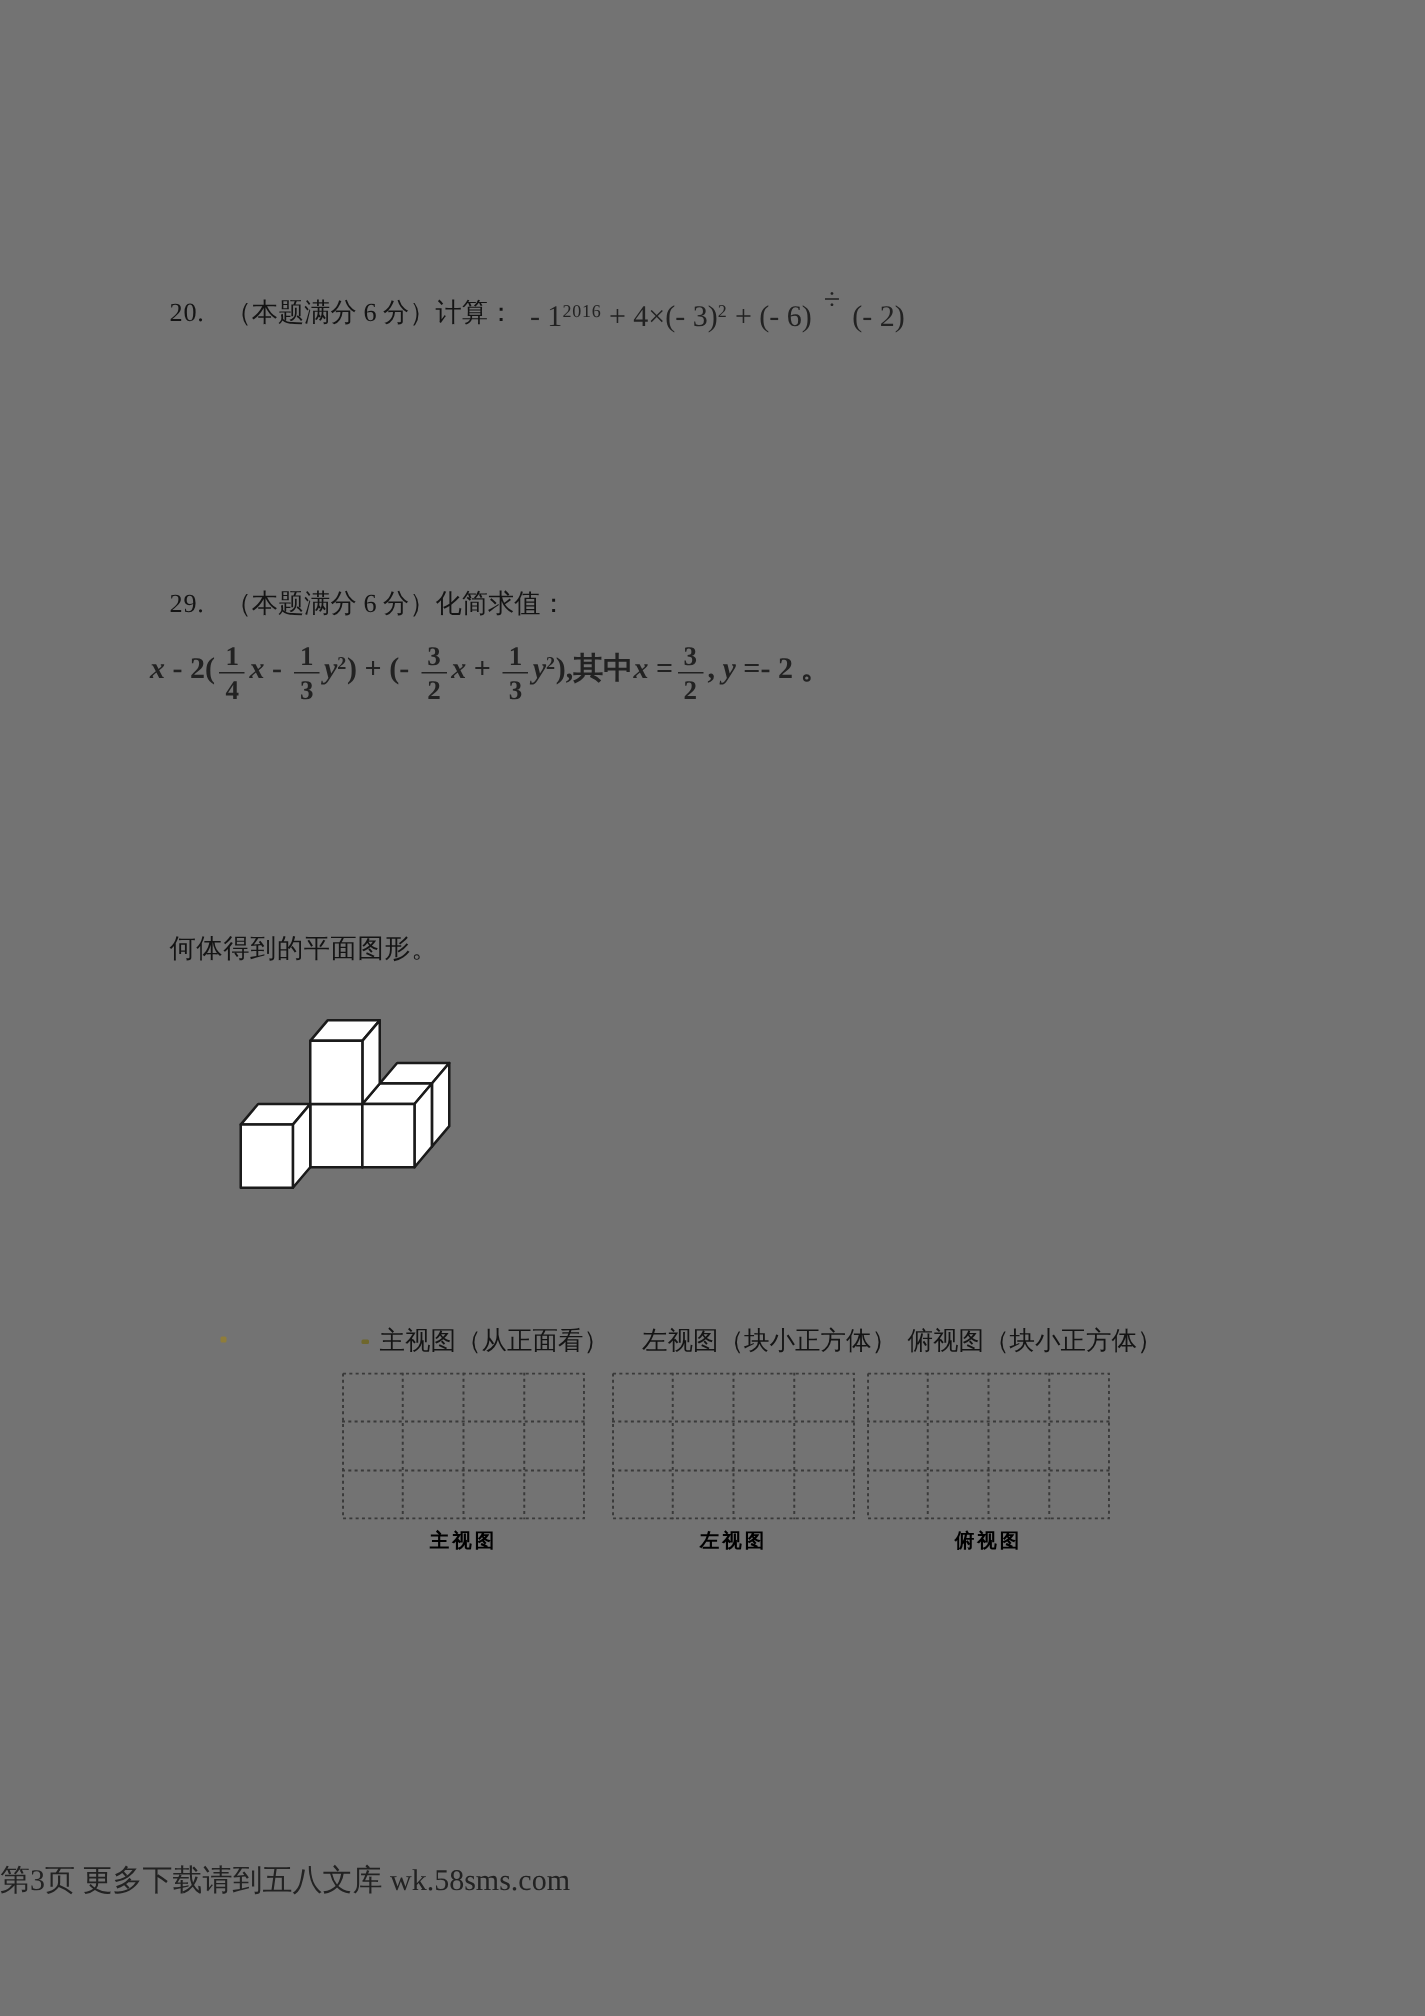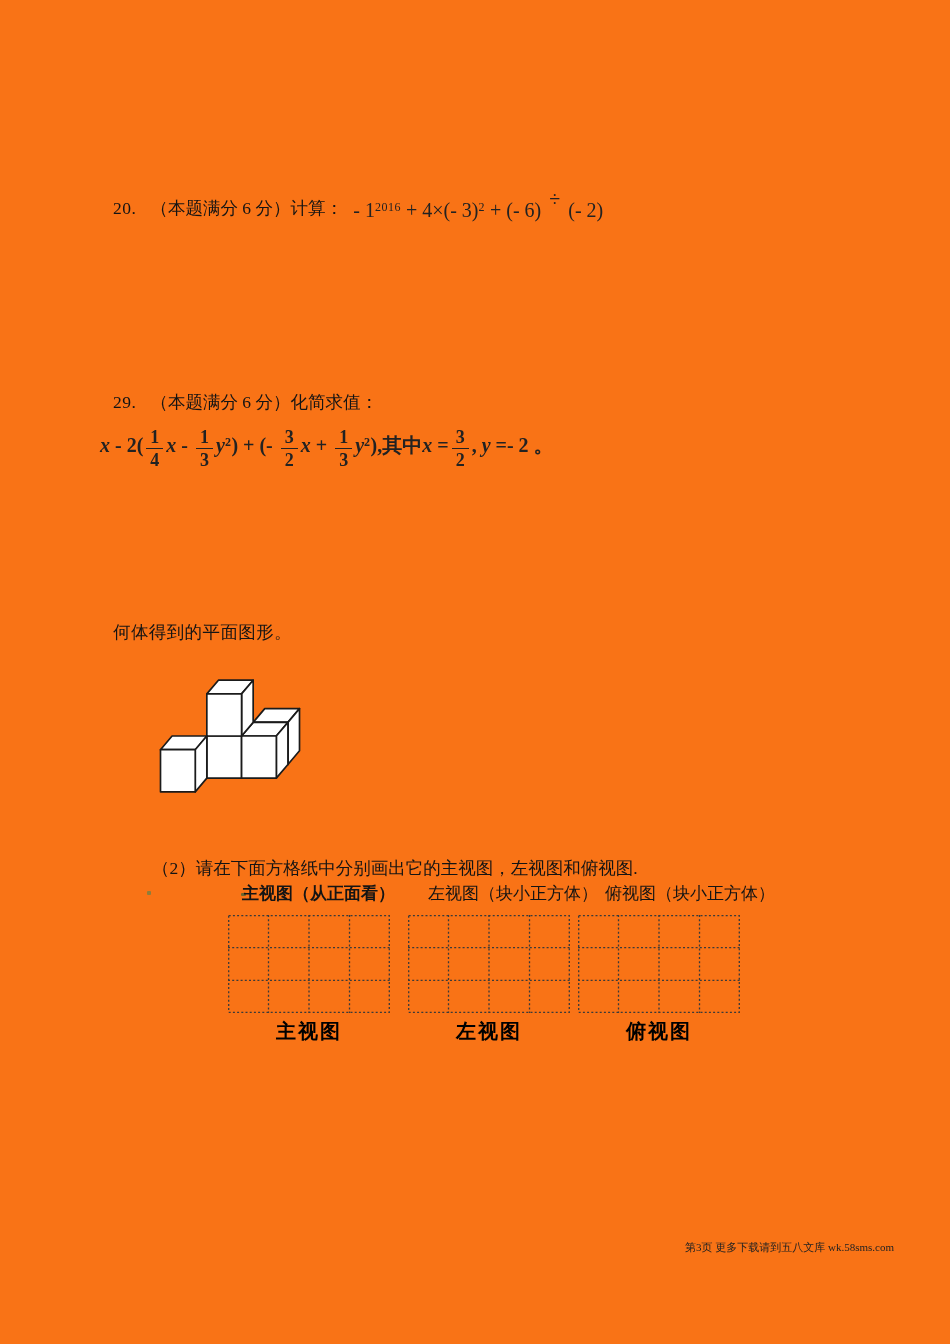--- a/index.html
+++ b/index.html
@@ -1,42 +1,42 @@
 <!DOCTYPE html>
 <html><head>
 <meta charset="utf-8">
 <style>
   * { margin:0; padding:0; box-sizing:border-box; }
   html,body { background:#fff; }
   body { font-family:"Liberation Serif","DejaVu Serif",serif; color:#1a1a1a; }
   .page {
-    position:relative; width:950px; height:1344px; background:#f97316;
+    position:relative; width:950px; height:1344px; background:#737373;
     overflow:hidden; margin:0 auto;
   }
   .line { position:absolute; white-space:nowrap; font-size:17.5px; color:#141414; }
   .qnum { letter-spacing:0.5px; margin-right:14px; }
   .math { font-size:20px; color:#222; }
   .math .rm { font-style:normal; }
   .math .it { font-style:italic; }
   sup.msup { font-size:12px; vertical-align:6px; font-style:normal; letter-spacing:0.5px; }
   .divraise { position:relative; top:-11px; margin:0 8px; font-style:normal; }
   .frac { display:inline-block; vertical-align:-14px; text-align:center; margin:0 3px; font-style:normal; line-height:1; }
   .frac .num { display:block; padding:0 4px 2px 4px; border-bottom:1.4px solid #222; font-size:18px; }
   .frac .den { display:block; padding:2px 4px 0 4px; font-size:18px; }
   .blank { display:inline-block; width:52px; height:1em; border-bottom:1.6px solid #111; vertical-align:baseline; }
   .grid-box { position:absolute; top:915px; }
   .grid-label { position:absolute; top:1018px; width:162px; text-align:center;
-    font-weight:bold; font-size:20px; letter-spacing:2px; color:#000;
+    font-weight:bold; font-size:13px; letter-spacing:2px; color:#000;
     font-family:"Liberation Sans","DejaVu Sans",sans-serif; }
   .view-header { position:absolute; top:882px; font-size:17px; white-space:nowrap; color:#141414; }
   .speck { position:absolute; border-radius:1px; }
   .speck1 { left:147px; top:891px; width:4px; height:4px; background:#8f7d3a; }
   .speck2 { left:241px; top:893px; width:5px; height:3px; background:#6f672c; }
-  .footer { position:absolute; left:0; top:1240px; width:894px; text-align:right;
-    font-size:11px; color:#222; }
+  .footer { position:absolute; left:0; top:1240px; width:894px; text-align:left;
+    font-size:20px; color:#222; }
   .cube-fig { position:absolute; left:155px; top:676px; }
   svg { display:block; }
 </style>
 </head>
 <body>
 
 <div class="page">
 
   <div class="line" style="left:113px; top:196px;">
     <span class="qnum">20.</span><span>（本题满分 6 分）计算：</span>
@@ -74,26 +74,25 @@
         <polygon points="79,32 90,19 90,59 79,72"></polygon>
         <polygon points="46,32 79,32 79,72 46,72"></polygon>
 
         <polygon points="2,85 13,72 46,72 35,85"></polygon>
         <polygon points="35,85 46,72 46,112 35,125"></polygon>
         <polygon points="2,85 35,85 35,125 2,125"></polygon>
       </g>
     </svg>
   </div>
 
-  <div class="line" style="left:152px; top:856px;">（2）请在下面方格纸中分别画出它的主视图，左视图和俯视图.</div>
 
   <span class="speck speck1"></span>
   <span class="speck speck2"></span>
 
-  <div class="view-header" style="left:242px;font-weight:bold;">主视图（从正面看）</div>
+  <div class="view-header" style="left:253px;">主视图（从正面看）</div>
   <div class="view-header" style="left:428px;">左视图（块小正方体）</div>
   <div class="view-header" style="left:605px;">俯视图（块小正方体）</div>
 
   <div class="grid-box" style="left:228px;">
     <svg width="162" height="98" viewBox="0 0 162 98">
       <g stroke="#3a3a3a" stroke-width="1.3" stroke-dasharray="2 2.2" fill="none">
         <rect x="0.7" y="0.7" width="160.6" height="96.6"></rect>
         <line x1="40.5" y1="0" x2="40.5" y2="98"></line>
         <line x1="81" y1="0" x2="81" y2="98"></line>
         <line x1="121.5" y1="0" x2="121.5" y2="98"></line>

